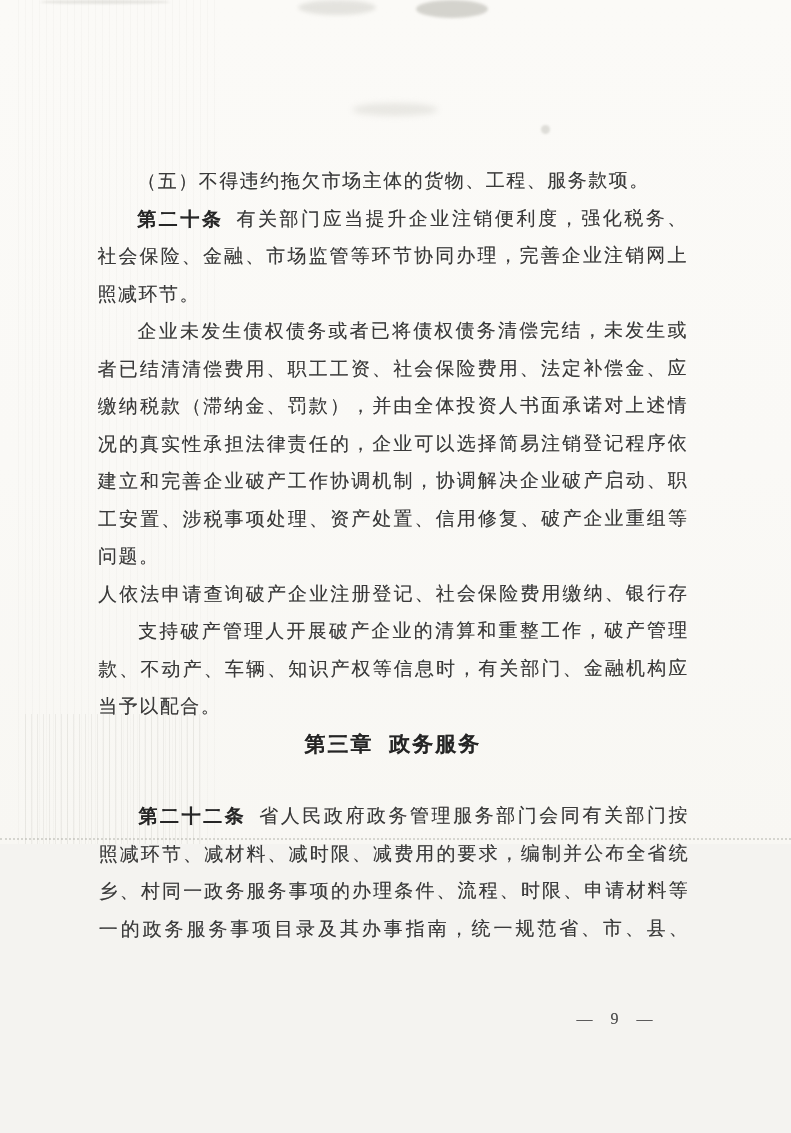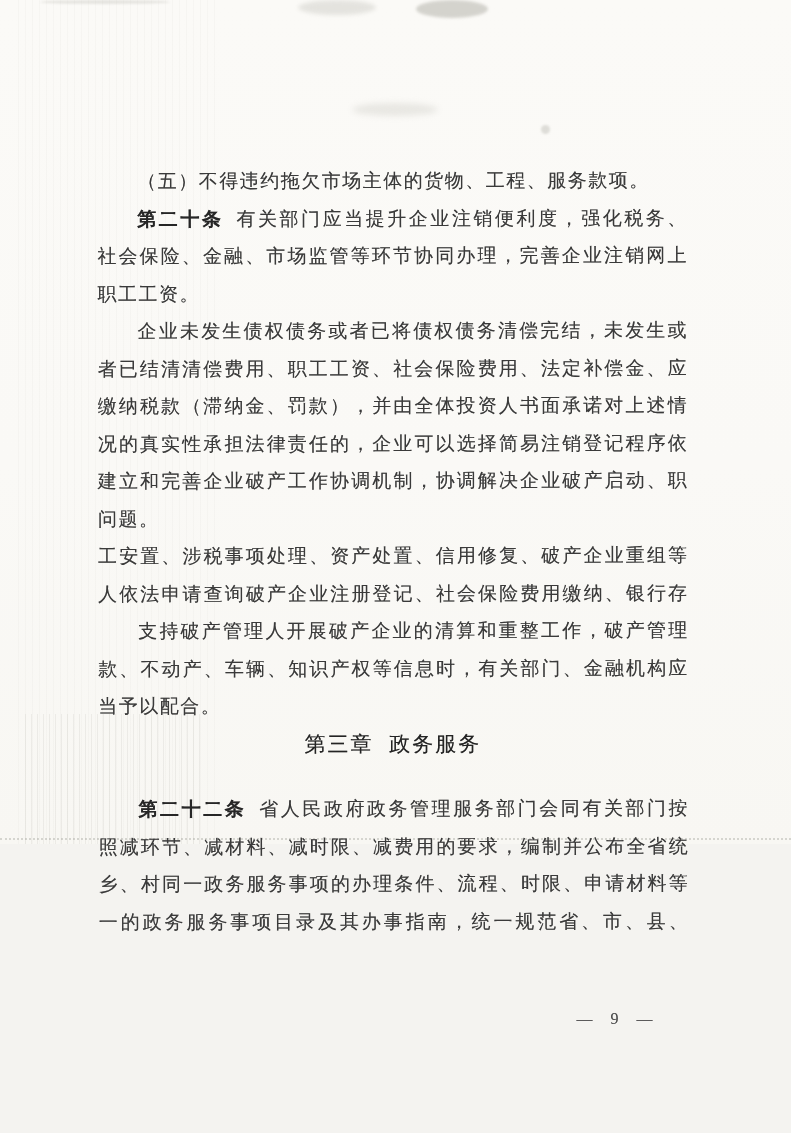--- a/index.html
+++ b/index.html
@@ -49,22 +49,22 @@
   .line.fill{
     white-space:normal;letter-spacing:0;
     text-align:justify;text-align-last:justify;text-justify:inter-character;
   }
   .line.indent{padding-left:40px;}
   .seg-bold{
     font-weight:700;color:#262626;margin-right:13px;
     font-family:Liberation Serif, serif;
   }
   .chapter-heading{
-    height:37.5px;line-height:37.5px;margin-bottom:28px;
-    text-align:center;font-weight:400;font-size:21px;color:#242424;
+    height:37.5px;line-height:37.5px;margin-bottom:35px;
+    text-align:center;font-weight:700;font-size:21px;color:#242424;
     letter-spacing:2px;white-space:pre;
     font-family:"Liberation Sans",sans-serif;
     text-shadow:0 0 .6px rgba(40,40,40,.5);
   }
   .page-number{
     position:absolute;left:556px;top:1006px;width:118px;height:26px;
     font-size:16px;color:#4c4c4c;text-align:center;line-height:26px;
     word-spacing:12px;letter-spacing:1px;
     text-shadow:0 0 .5px rgba(90,90,95,.5);
   }
@@ -80,28 +80,28 @@
   <div class="smudge b"></div>
   <div class="smudge c"></div>
   <div class="smudge d"></div>
   <div class="smudge e"></div>
   <div class="bottom-edge"></div>
 
   <div class="content">
       <div class="line indent"><span>（五）不得违约拖欠市场主体的货物、工程、服务款项。</span></div>
       <div class="line indent fill"><span class="seg-bold">第二十条</span><span>有关部门应当提升企业注销便利度，强化税务、</span></div>
       <div class="line fill"><span>社会保险、金融、市场监管等环节协同办理，完善企业注销网上</span></div>
-      <div class="line"><span>职工工资。</span></div>
+      <div class="line"><span>照减环节。</span></div>
       <div class="line indent fill"><span>企业未发生债权债务或者已将债权债务清偿完结，未发生或</span></div>
       <div class="line fill"><span>者已结清清偿费用、职工工资、社会保险费用、法定补偿金、应</span></div>
       <div class="line fill"><span>缴纳税款（滞纳金、罚款），并由全体投资人书面承诺对上述情</span></div>
       <div class="line fill"><span>况的真实性承担法律责任的，企业可以选择简易注销登记程序依</span></div>
       <div class="line fill"><span>建立和完善企业破产工作协调机制，协调解决企业破产启动、职</span></div>
+      <div class="line fill"><span>工安置、涉税事项处理、资产处置、信用修复、破产企业重组等</span></div>
       <div class="line"><span>问题。</span></div>
-      <div class="line fill"><span>工安置、涉税事项处理、资产处置、信用修复、破产企业重组等</span></div>
       <div class="line fill"><span>人依法申请查询破产企业注册登记、社会保险费用缴纳、银行存</span></div>
       <div class="line indent fill"><span>支持破产管理人开展破产企业的清算和重整工作，破产管理</span></div>
       <div class="line fill"><span>款、不动产、车辆、知识产权等信息时，有关部门、金融机构应</span></div>
       <div class="line"><span>当予以配合。</span></div>
       <div class="chapter-heading">第三章  政务服务</div>
       <div class="line indent fill"><span class="seg-bold">第二十二条</span><span>省人民政府政务管理服务部门会同有关部门按</span></div>
       <div class="line fill"><span>照减环节、减材料、减时限、减费用的要求，编制并公布全省统</span></div>
       <div class="line fill"><span>乡、村同一政务服务事项的办理条件、流程、时限、申请材料等</span></div>
       <div class="line fill"><span>一的政务服务事项目录及其办事指南，统一规范省、市、县、</span></div>
     </div>

